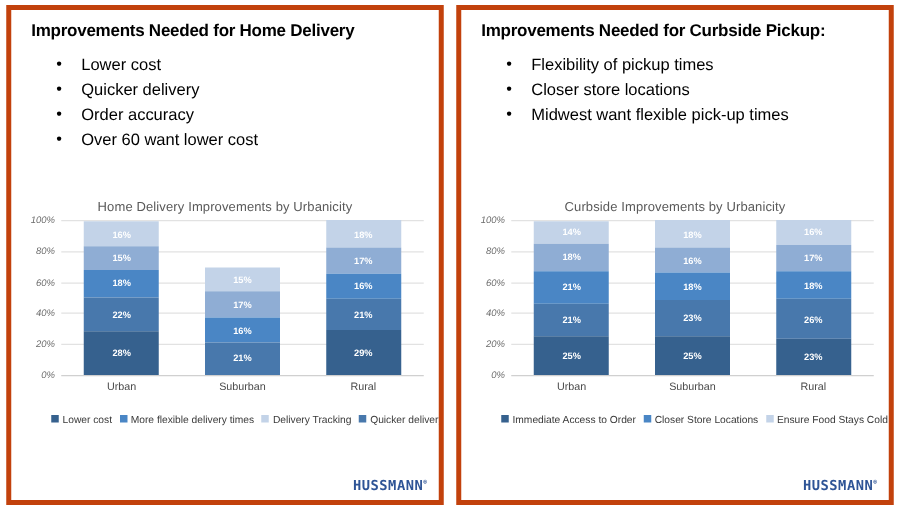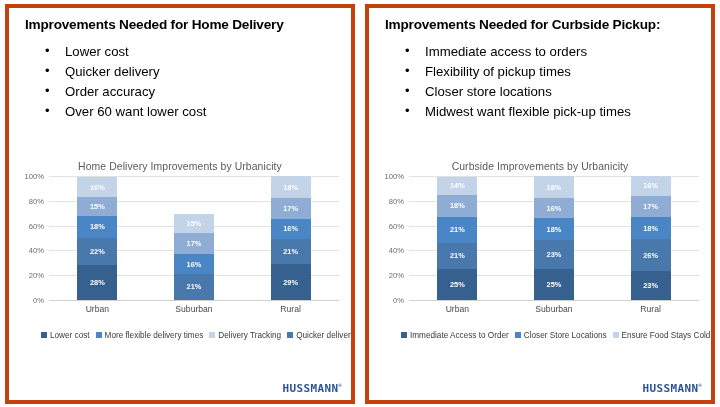--- a/index.html
+++ b/index.html
@@ -92,20 +92,21 @@
     position: relative;
     height: 142px;
     margin: 2px 12px 0 8px;
   }
   .y-axis {
     position: absolute;
     left: 0;
     top: 0;
     bottom: 18px;
     width: 30px;
+    font-style: italic;
   }
   .y-tick {
     position: absolute;
     right: 3px;
     font-size: 7.6px;
     color: #6b6b6b;
     transform: translateY(-50%);
     white-space: nowrap;
   }
   .grid-area {
@@ -127,21 +128,21 @@
     position: absolute;
     left: 32px;
     right: 0;
     top: 0;
     bottom: 18px;
     display: flex;
     justify-content: space-around;
     align-items: flex-end;
   }
   .bar-col {
-    width: 40px;
+    width: 60px;
     height: 100%;
     display: flex;
     flex-direction: column;
     justify-content: flex-end;
   }
   .seg {
     display: flex;
     align-items: center;
     justify-content: center;
     font-size: 7.4px;
@@ -299,21 +300,20 @@
       </div>
     </div>
   </div>
 
   <div class="panel">
     <div class="panel-inner">
 
       <div class="panel-heading">Improvements Needed for Curbside Pickup:</div>
 
       <ul class="bullets" id="bullets-1">
-          <li>Immediate access to orders</li>
           <li>Flexibility of pickup times</li>
           <li>Closer store locations</li>
           <li>Midwest want flexible pick-up times</li>
         </ul>
 
       <div class="chart-block">
         <div class="chart-title">Curbside Improvements by Urbanicity</div>
         <div class="plot">
           <div class="y-axis" id="yaxis-1">
               <div class="y-tick" style="top: 0%;">100%</div>

